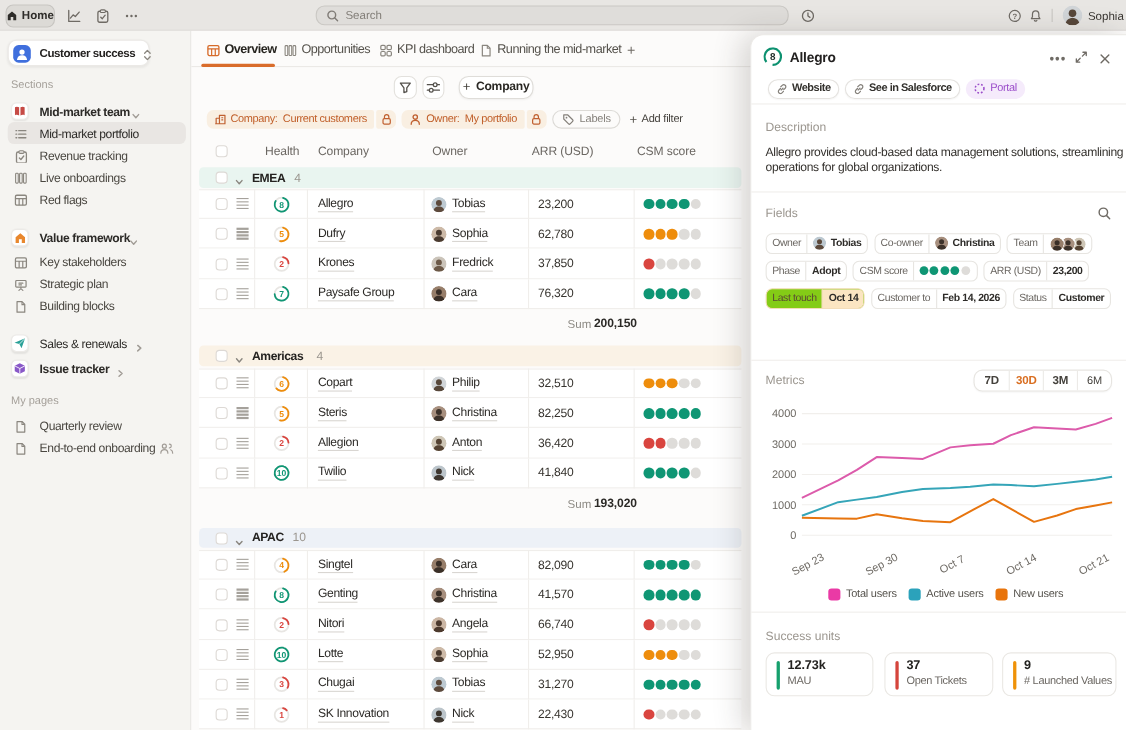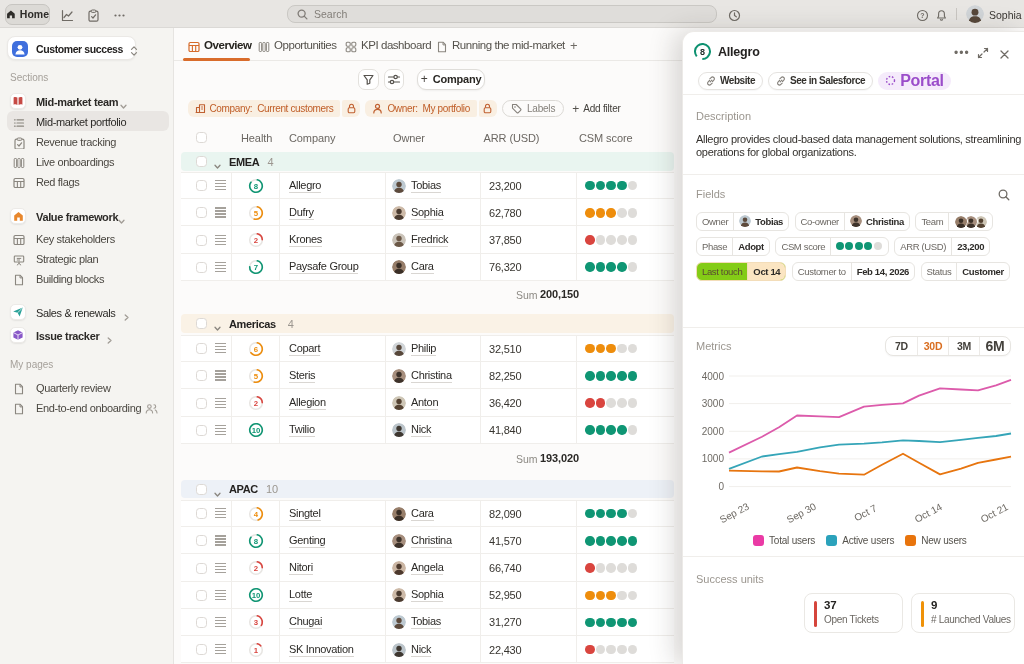--- a/index.html
+++ b/index.html
@@ -771,21 +771,21 @@
         <span class="fx" style="height:17.5px;border:1px solid #e5e3e0;border-radius:9px;padding:0 7px;gap:4px;box-shadow:0 1px 1.5px rgba(0,0,0,.04)">
           <svg width="10" height="10" viewBox="0 0 10 10">
             <path d="M4.2 5.8 L5.8 4.2 M3.5 4.5 L2.2 5.8 C1.4 6.6 1.4 7.8 2.2 8.5 C3 9.2 4.1 9.2 4.9 8.4 L6.2 7.1 M6.5 5.5 L7.8 4.2 C8.6 3.4 8.6 2.2 7.8 1.5 C7 0.8 5.9 0.8 5.1 1.6 L3.8 2.9" stroke="#85817b" stroke-width="1.1" fill="none" stroke-linecap="round"></path>
           </svg>
           <span style="font-size:10px;font-weight:bold;color:#33312d;letter-spacing:-0.45px;white-space:nowrap">See in Salesforce</span>
         </span>
         <span class="fx" style="height:17.5px;background:#f5ebfb;border-radius:9px;padding:0 7px;gap:4px">
           <svg width="11" height="11" viewBox="0 0 11 11">
             <circle cx="5.5" cy="5.5" r="4" stroke="#9b4dca" stroke-width="1.4" fill="none" stroke-dasharray="1.6 1.7"></circle>
           </svg>
-          <span style="font-size:16px;font-weight:bold;color:#9b4dca;letter-spacing:-0.3px">Portal</span>
+          <span style="font-size:10px;font-weight:normal;color:#9b4dca;letter-spacing:-0.3px">Portal</span>
         </span>
       </div>
 <div class="abs" style="left:0;top:61.5px;width:342px;height:1px;background:#f0eeeb"></div>
 <div class="abs" style="left:13px;top:78px;font-size:11px;color:#9b968f">Description</div>
 <div class="abs" style="left:13px;top:101px;width:330px;font-size:11px;color:#34312d;line-height:12.5px;letter-spacing:-0.3px;white-space:nowrap">Allegro provides cloud-based data management solutions, streamlining<br>operations for global organizations.</div>
 <div class="abs" style="left:0;top:141.5px;width:342px;height:1px;background:#f0eeeb"></div>
 <div class="abs" style="left:13px;top:156px;font-size:11px;color:#9b968f">Fields</div>
 <div class="abs" style="left:315px;top:155px"><svg width="12" height="12" viewBox="0 0 12 12">
           <circle cx="5.04" cy="5.04" r="3.84" stroke="#6f6b65" stroke-width="1.3" fill="none"></circle>
           <path d="M7.800000000000001 7.800000000000001 L10.8 10.8" stroke="#6f6b65" stroke-width="1.3" stroke-linecap="round"></path>
@@ -905,21 +905,21 @@
             <span style="color:#2d2b28;font-size:9.5px;letter-spacing:-0.35px;font-weight:bold">Customer</span>
           </span>
         </span>
       </div>
 <div class="abs" style="left:0;top:294.5px;width:342px;height:1px;background:#f0eeeb"></div>
 <div class="abs" style="left:13px;top:308px;font-size:11px;color:#9b968f">Metrics</div>
 <div class="abs fx" style="left:202px;top:304px;height:20px;background:#fff;border:1px solid #e7e5e1;border-radius:8px;overflow:hidden;box-shadow:0 1px 1.5px rgba(0,0,0,.04)">
         <span class="fx" style="width:31px;height:100%;justify-content:center;font-size:10.5px;font-weight:bold;color:#44413c;letter-spacing:-0.2px">7D</span>
         <span class="fx" style="width:31px;height:100%;justify-content:center;border-left:1px solid #eceae7;font-size:10.5px;font-weight:bold;color:#d96e20;letter-spacing:-0.2px">30D</span>
         <span class="fx" style="width:31px;height:100%;justify-content:center;border-left:1px solid #eceae7;font-size:10.5px;font-weight:bold;color:#44413c;letter-spacing:-0.2px">3M</span>
-        <span class="fx" style="width:31px;height:100%;justify-content:center;border-left:1px solid #eceae7;font-size:14px;font-weight:bold;color:#44413c;letter-spacing:-0.2px">6M</span>
+        <span class="fx" style="width:31px;height:100%;justify-content:center;border-left:1px solid #eceae7;font-size:10px;font-weight:normal;color:#44413c;letter-spacing:-0.2px">6M</span>
       </div>
 <div class="abs" style="left:0;top:301px"><svg width="342" height="200" viewBox="0 0 342 200">
           <line x1="46" y1="153.6" x2="328" y2="153.6" stroke="#f1efec" stroke-width="1"></line>
           <line x1="46" y1="125.9" x2="328" y2="125.9" stroke="#f1efec" stroke-width="1"></line>
           <line x1="46" y1="98.3" x2="328" y2="98.3" stroke="#f1efec" stroke-width="1"></line>
           <line x1="46" y1="70.6" x2="328" y2="70.6" stroke="#f1efec" stroke-width="1"></line>
           <line x1="46" y1="43.0" x2="328" y2="43.0" stroke="#f1efec" stroke-width="1"></line>
           <text x="41" y="157.1" font-size="10" fill="#6e6a64" text-anchor="end" font-family="Liberation Sans">0</text>
           <text x="41" y="129.4" font-size="10" fill="#6e6a64" text-anchor="end" font-family="Liberation Sans">1000</text>
           <text x="41" y="101.8" font-size="10" fill="#6e6a64" text-anchor="end" font-family="Liberation Sans">2000</text>
@@ -937,20 +937,25 @@
 <div class="abs fx" style="left:70px;top:503px;gap:5px">
         <span style="width:11px;height:11px;border-radius:3px;background:#ea3aa5"></span>
         <span style="font-size:10px;color:#55524c;letter-spacing:-0.2px">Total users</span>
         <span style="width:11px;height:11px;border-radius:3px;background:#2ba2bb;margin-left:6px"></span>
         <span style="font-size:10px;color:#55524c;letter-spacing:-0.2px">Active users</span>
         <span style="width:11px;height:11px;border-radius:3px;background:#e8740c;margin-left:6px"></span>
         <span style="font-size:10px;color:#55524c;letter-spacing:-0.2px">New users</span>
       </div>
 <div class="abs" style="left:0;top:524px;width:342px;height:1px;background:#f0eeeb"></div>
 <div class="abs" style="left:13px;top:541px;font-size:11px;color:#9b968f">Success units</div>
+<div class="abs" style="left:13px;top:561px;width:98px;height:40px;border:1px solid #eae8e4;border-radius:8px;background:#fff">
+        <span style="position:absolute;left:9px;top:7px;width:3px;height:26px;border-radius:2px;background:#16a06d"></span>
+        <span style="position:absolute;left:19px;top:5px;font-size:11.5px;font-weight:bold;color:#232220;letter-spacing:-0.1px">12.73k</span>
+        <span style="position:absolute;left:19px;top:20px;font-size:10px;color:#6b6762;letter-spacing:-0.3px;white-space:nowrap">MAU</span>
+      </div>
 <div class="abs" style="left:121px;top:561px;width:99px;height:40px;border:1px solid #eae8e4;border-radius:8px;background:#fff">
         <span style="position:absolute;left:9px;top:7px;width:3px;height:26px;border-radius:2px;background:#d5453c"></span>
         <span style="position:absolute;left:19px;top:5px;font-size:11.5px;font-weight:bold;color:#232220;letter-spacing:-0.1px">37</span>
         <span style="position:absolute;left:19px;top:20px;font-size:10px;color:#6b6762;letter-spacing:-0.3px;white-space:nowrap">Open Tickets</span>
       </div>
 <div class="abs" style="left:228px;top:561px;width:104px;height:40px;border:1px solid #eae8e4;border-radius:8px;background:#fff">
         <span style="position:absolute;left:9px;top:7px;width:3px;height:26px;border-radius:2px;background:#ef9208"></span>
         <span style="position:absolute;left:19px;top:5px;font-size:11.5px;font-weight:bold;color:#232220;letter-spacing:-0.1px">9</span>
         <span style="position:absolute;left:19px;top:20px;font-size:10px;color:#6b6762;letter-spacing:-0.3px;white-space:nowrap"># Launched Values</span>
       </div>

